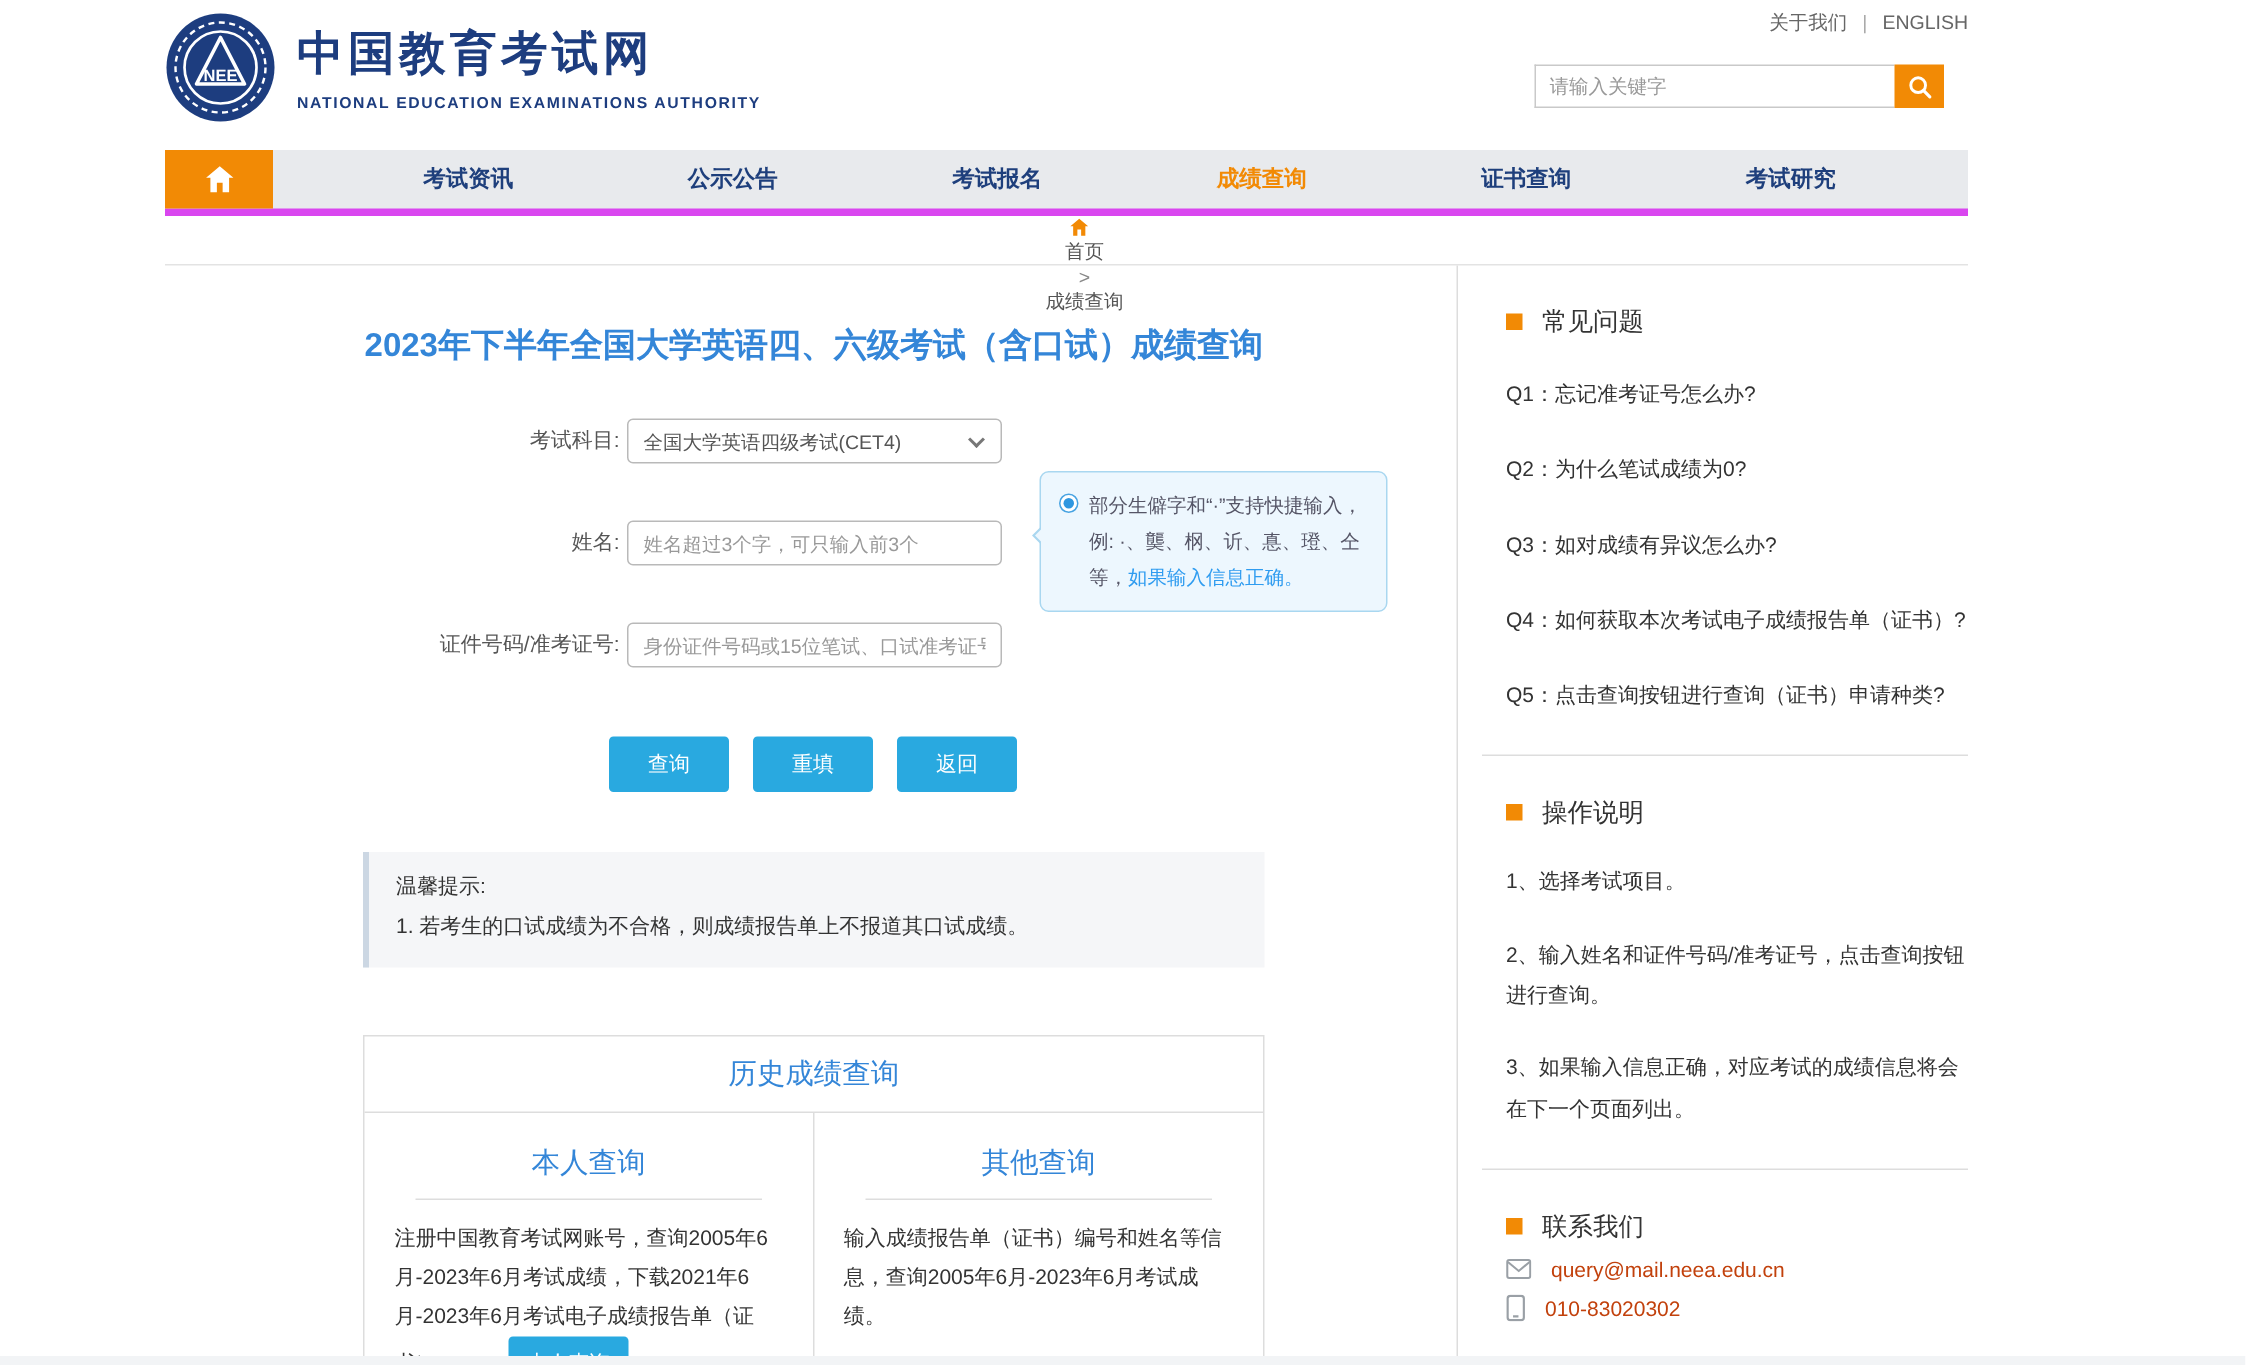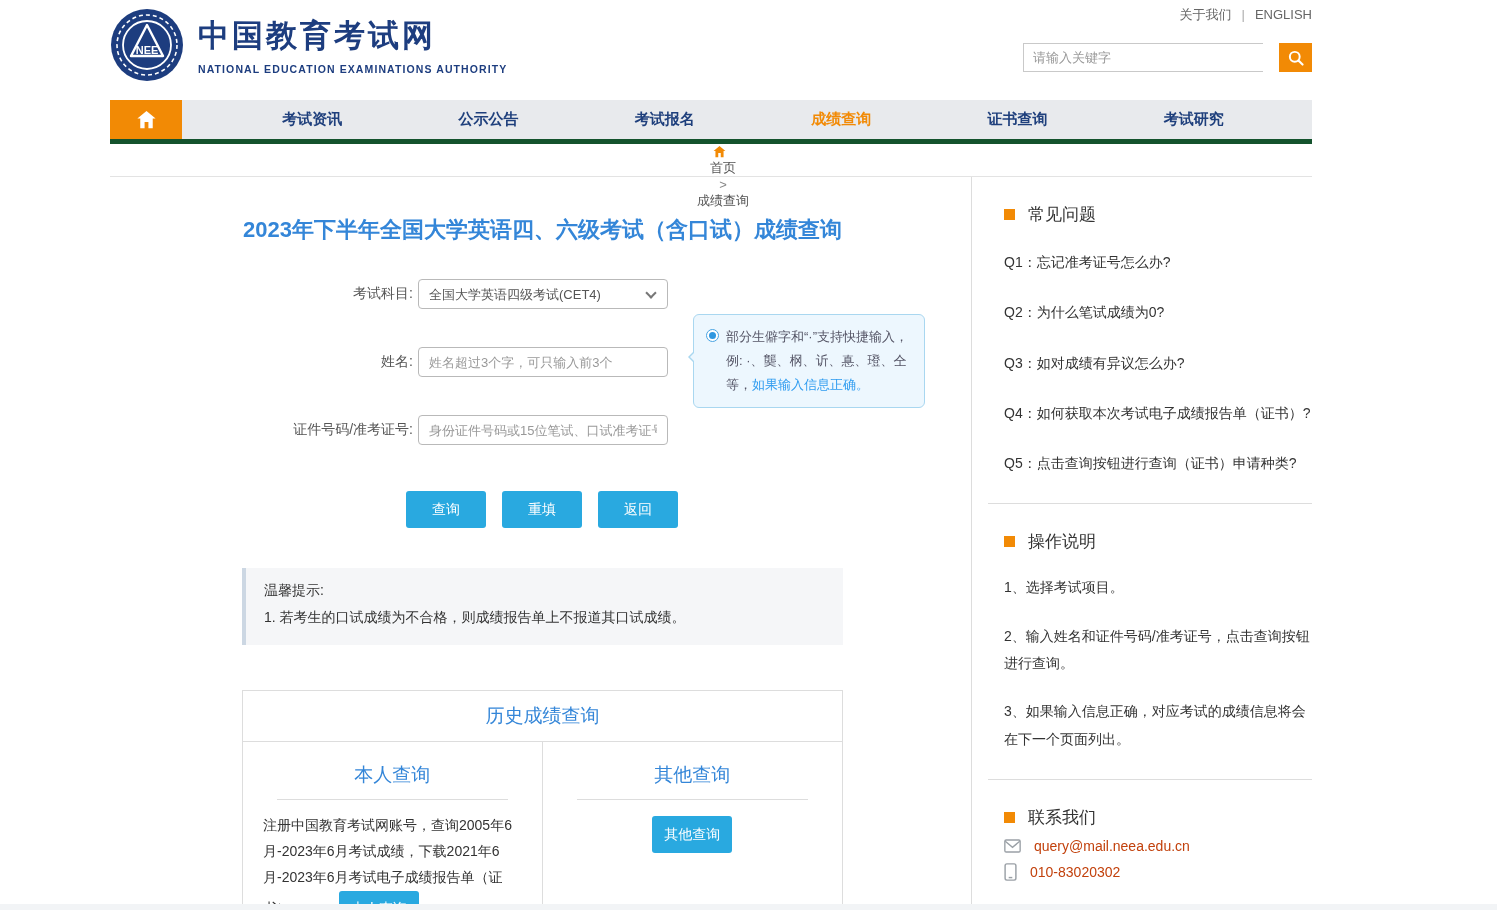--- a/index.html
+++ b/index.html
@@ -10,29 +10,29 @@
   
   .header { position:relative; height:100px; }
   .logo { position:absolute; left:0; top:8px; display:flex; align-items:center; }
   .emblem { width:74px; height:74px; }
   .logo-text { margin-left:14px; }
   .logo-title { font-size:31px; font-weight:bold; color:#1d3d7f; letter-spacing:3px; }
   .logo-sub { font-size:10.5px; font-weight:bold; color:#1d3d7f; letter-spacing:1.1px; margin-top:6px; }
   .top-links { position:absolute; right:0; top:6px; font-size:13px; color:#666; }
   .top-links a { color:#666; text-decoration:none; cursor:pointer; }
   .top-links .sep { margin:0 10px; color:#aaa; }
-  .search-box { position:absolute; right:0; top:43px; display:flex;gap:16px; }
+  .search-box { position:absolute; right:16px; top:43px; display:flex; }
   .search-input { width:240px; height:29px; border:1px solid #c9c9c9; border-right:none;
     padding:0 9px; font-size:13px; color:#555; outline:none; }
   .search-input::placeholder { color:#999; }
   .search-btn { width:33px; height:29px; background:#f28a05; border:none; cursor:pointer;
     display:flex; align-items:center; justify-content:center; }
 
   
-  .navbar { display:flex; height:44px; background:#e8eaed; border-bottom:5px solid #14532d; }
+  .navbar { display:flex; height:44px; background:#e8eaed; border-bottom:5px solid #d946ef; }
   .home-btn { width:72px; background:#f28a05; display:flex; align-items:center; justify-content:center; cursor:pointer; }
   .nav-items { flex:1; display:flex; padding:0 30px 0 42px; }
   .nav-item { flex:1; display:flex; align-items:center; justify-content:center;
     font-size:15px; font-weight:bold; color:#1e3f7c; cursor:pointer; }
   .nav-item.active { color:#f28a05; }
 
   
   .breadcrumb { height:33px; display:flex; align-items:center; font-size:13px; color:#555;
     border-bottom:1px solid #e3e3e3; padding-left:24px;flex-direction:column; }
   .breadcrumb .crumb-icon { margin-right:7px; display:flex; }
@@ -211,20 +211,21 @@
 
         <div class="history">
           <div class="history-header">历史成绩查询</div>
           <div class="history-cols">
             <div class="history-col left">
               <div class="hist-col-title">本人查询</div>
               <p class="hist-desc"><span>注册中国教育考试网账号，查询2005年6月-2023年6月考试成绩，下载2021年6月-2023年6月考试电子成绩报告单（证书）。</span><button class="btn-blue hist-btn-inline">本人查询</button></p>
             </div>
             <div class="history-col">
               <div class="hist-col-title">其他查询</div>
+              <p class="hist-desc">输入成绩报告单（证书）编号和姓名等信息，查询2005年6月-2023年6月考试成绩。</p>
               <div class="hist-btn-center">
                 <button class="btn-blue">其他查询</button>
               </div>
             </div>
           </div>
         </div>
       </div>
     </div>
 
     <aside class="sidebar">

